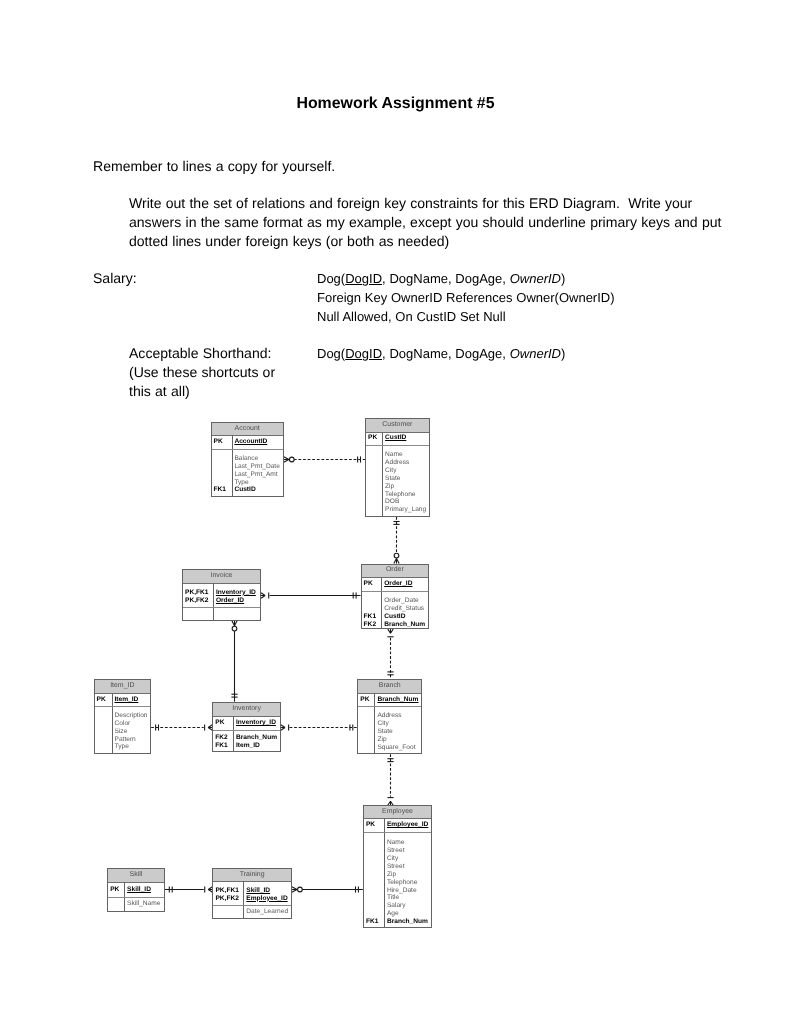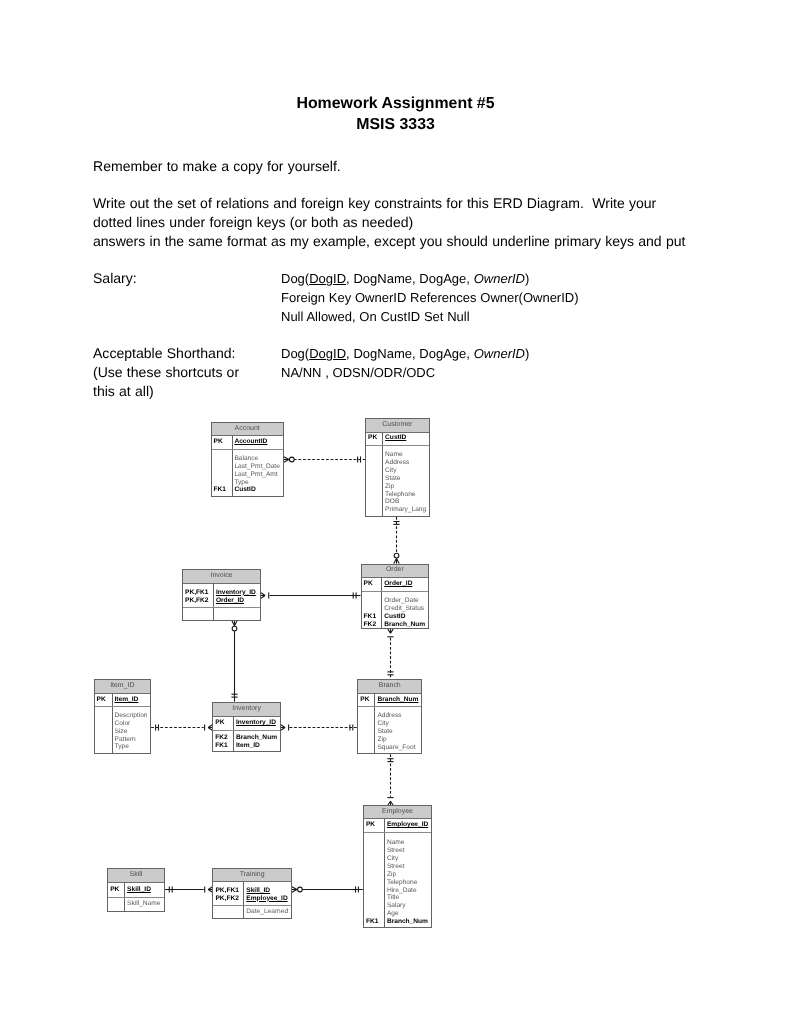--- a/index.html
+++ b/index.html
@@ -4,66 +4,64 @@
 <title>Homework Assignment #5</title>
 <style>
   html,body{margin:0;padding:0;}
   body{width:791px;height:1024px;background:#ffffff;font-family:"Liberation Sans",sans-serif;position:relative;overflow:hidden;-webkit-font-smoothing:antialiased;text-rendering:geometricPrecision;}
   .page{position:absolute;left:0;top:0;width:791px;height:1024px;}
 
   
   .title{position:absolute;left:0;top:0;width:791px;text-align:center;font-size:15.9px;font-weight:bold;color:#000;}
   .ptext,.col-left,.col-right{position:absolute;color:#000;font-size:14.05px;line-height:19.2px;white-space:nowrap;word-spacing:0.3px;}
   .col-right{font-size:13px;word-spacing:0.15px;}
-  .ptext>div,.col-left>div,.col-right>div{white-space:pre;}
+  .ptext>div,.col-left>div,.col-right>div{white-space:pre;margin-left:36px;}
   .it{font-style:italic;}
   .ul{text-decoration:underline;text-underline-offset:1px;text-decoration-thickness:1px;}
 
   
   #erd{position:absolute;left:0;top:0;width:791px;height:1024px;}
   .ent{position:absolute;box-sizing:border-box;border:1px solid #636363;background:#fff;}
   .ent .hdr{position:absolute;left:0;top:0;right:0;background:#cbcbcb;border-bottom:1px solid #6e6e6e;
             text-align:center;color:#4d4d4d;font-size:6.95px;line-height:1;display:flex;align-items:center;justify-content:center;}
   .ent .vdiv{position:absolute;top:0;bottom:0;width:0;border-left:1px solid #636363;}
   .ent .hdiv{position:absolute;left:0;right:0;height:0;border-top:1px solid #8a8a8a;}
   .ent .kc{position:absolute;font-size:6.6px;line-height:7.9px;color:#000;font-weight:bold;white-space:nowrap;}
   .ent .ac{position:absolute;font-size:6.6px;line-height:7.9px;color:#595959;white-space:nowrap;}
   .ent .ac.pk{color:#000;font-weight:bold;text-decoration:underline;text-decoration-thickness:0.7px;text-underline-offset:0.9px;}
   .ent .ac.fk{color:#000;font-weight:bold;}
 </style>
 </head>
 <body>
 
 <div class="page">
   <div class="title" style="top:95px">Homework Assignment #5</div>
-  <div class="title" style="top:116px">MSIS 3333</div>
-
-  <div class="ptext" style="left:93px;top:157px">Remember to make a copy for yourself.</div>
+
+  <div class="ptext" style="left:93px;top:157px">Remember to lines a copy for yourself.</div>
 
   <div class="ptext" style="left:93px;top:194px">
     <div>Write out the set of relations and foreign key constraints for this ERD Diagram.  Write your</div>
+    <div>answers in the same format as my example, except you should underline primary keys and put</div>
     <div>dotted lines under foreign keys (or both as needed)</div>
-    <div>answers in the same format as my example, except you should underline primary keys and put</div>
   </div>
 
   <div class="col-left" style="left:93px;top:269px">Salary:</div>
   <div class="col-right" style="left:281px;top:269px">
     <div><span>Dog(</span><span class="ul">DogID</span><span>, DogName, DogAge, </span><span class="it">OwnerID</span><span>)</span></div>
     <div>Foreign Key OwnerID References Owner(OwnerID)</div>
     <div>Null Allowed, On CustID Set Null</div>
   </div>
 
   <div class="col-left" style="left:93px;top:344px">
     <div>Acceptable Shorthand:</div>
     <div>(Use these shortcuts or</div>
     <div>this at all)</div>
   </div>
   <div class="col-right" style="left:281px;top:344px">
     <div><span>Dog(</span><span class="ul">DogID</span><span>, DogName, DogAge, </span><span class="it">OwnerID</span><span>)</span></div>
-    <div>NA/NN , ODSN/ODR/ODC</div>
   </div>
 
   <div id="erd">
     <svg id="erd-lines" width="791" height="1024" style="position:absolute;left:0;top:0">
         <g>
           <line x1="293.8" y1="459.5" x2="365" y2="459.5" style="stroke:#1a1a1a;stroke-width:1.1;fill:none;stroke-dasharray:2.8,1.8"></line>
           <line x1="283.8" y1="456.8" x2="288.90000000000003" y2="459.5" style="stroke:#1a1a1a;stroke-width:1.1;fill:none"></line>
           <line x1="283.8" y1="459.5" x2="288.90000000000003" y2="459.5" style="stroke:#1a1a1a;stroke-width:1.1;fill:none"></line>
           <line x1="283.8" y1="462.2" x2="288.90000000000003" y2="459.5" style="stroke:#1a1a1a;stroke-width:1.1;fill:none"></line>
           <circle cx="291.8" cy="459.5" r="2.35" style="stroke:#1a1a1a;stroke-width:1.1;fill:#fff"></circle>

